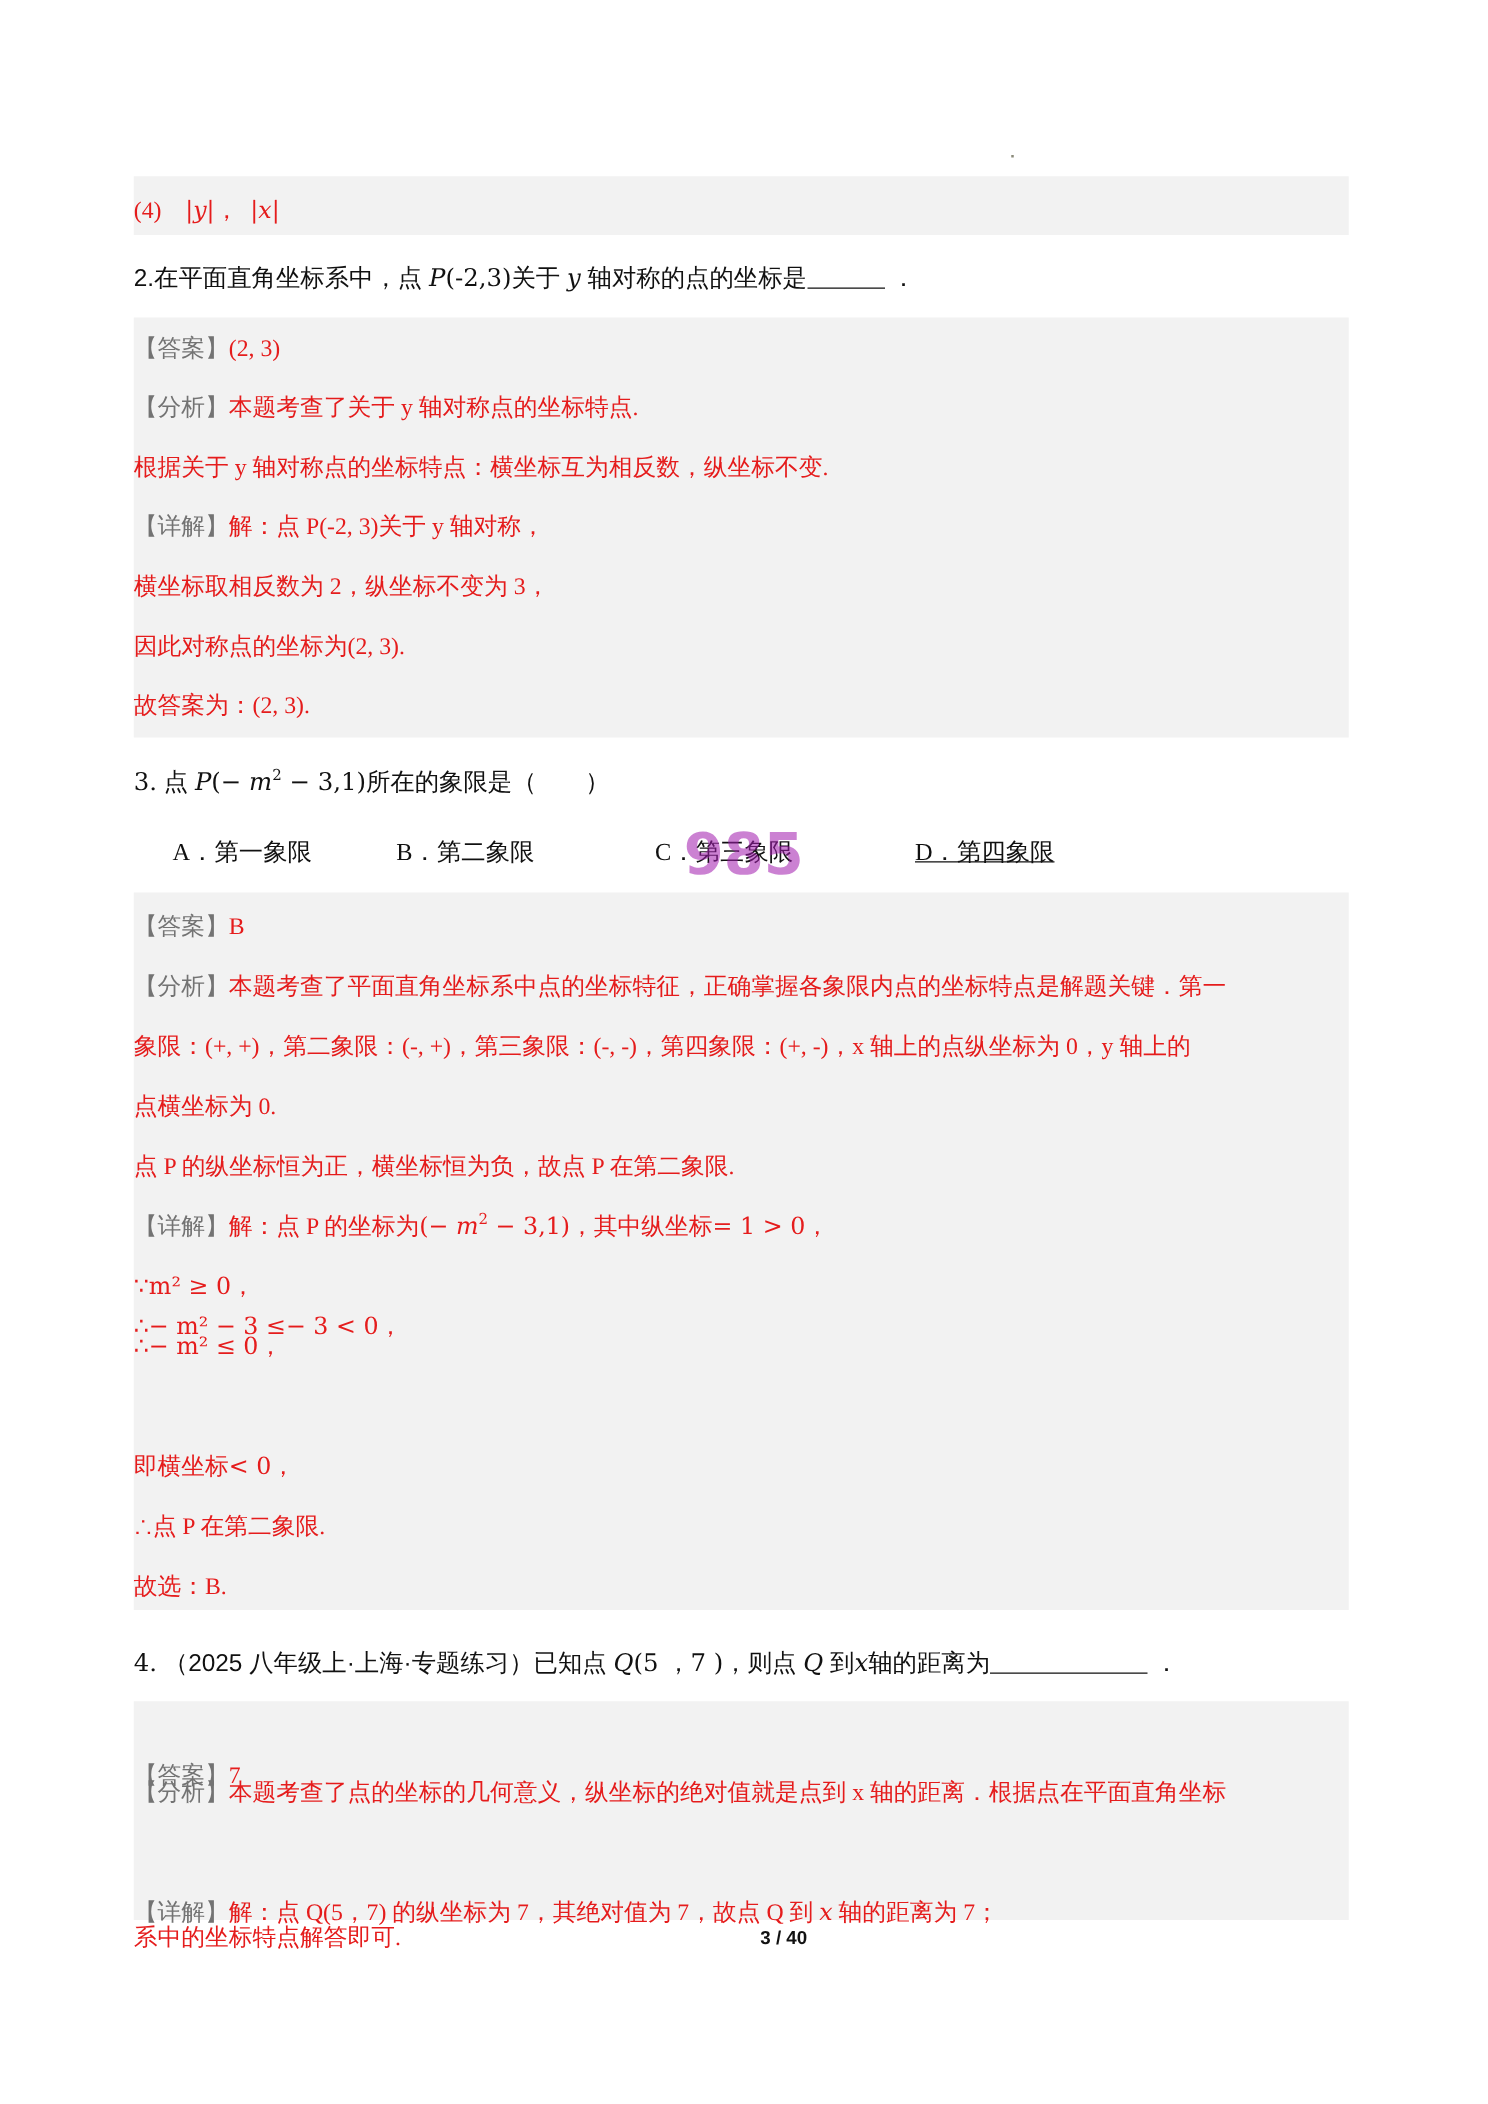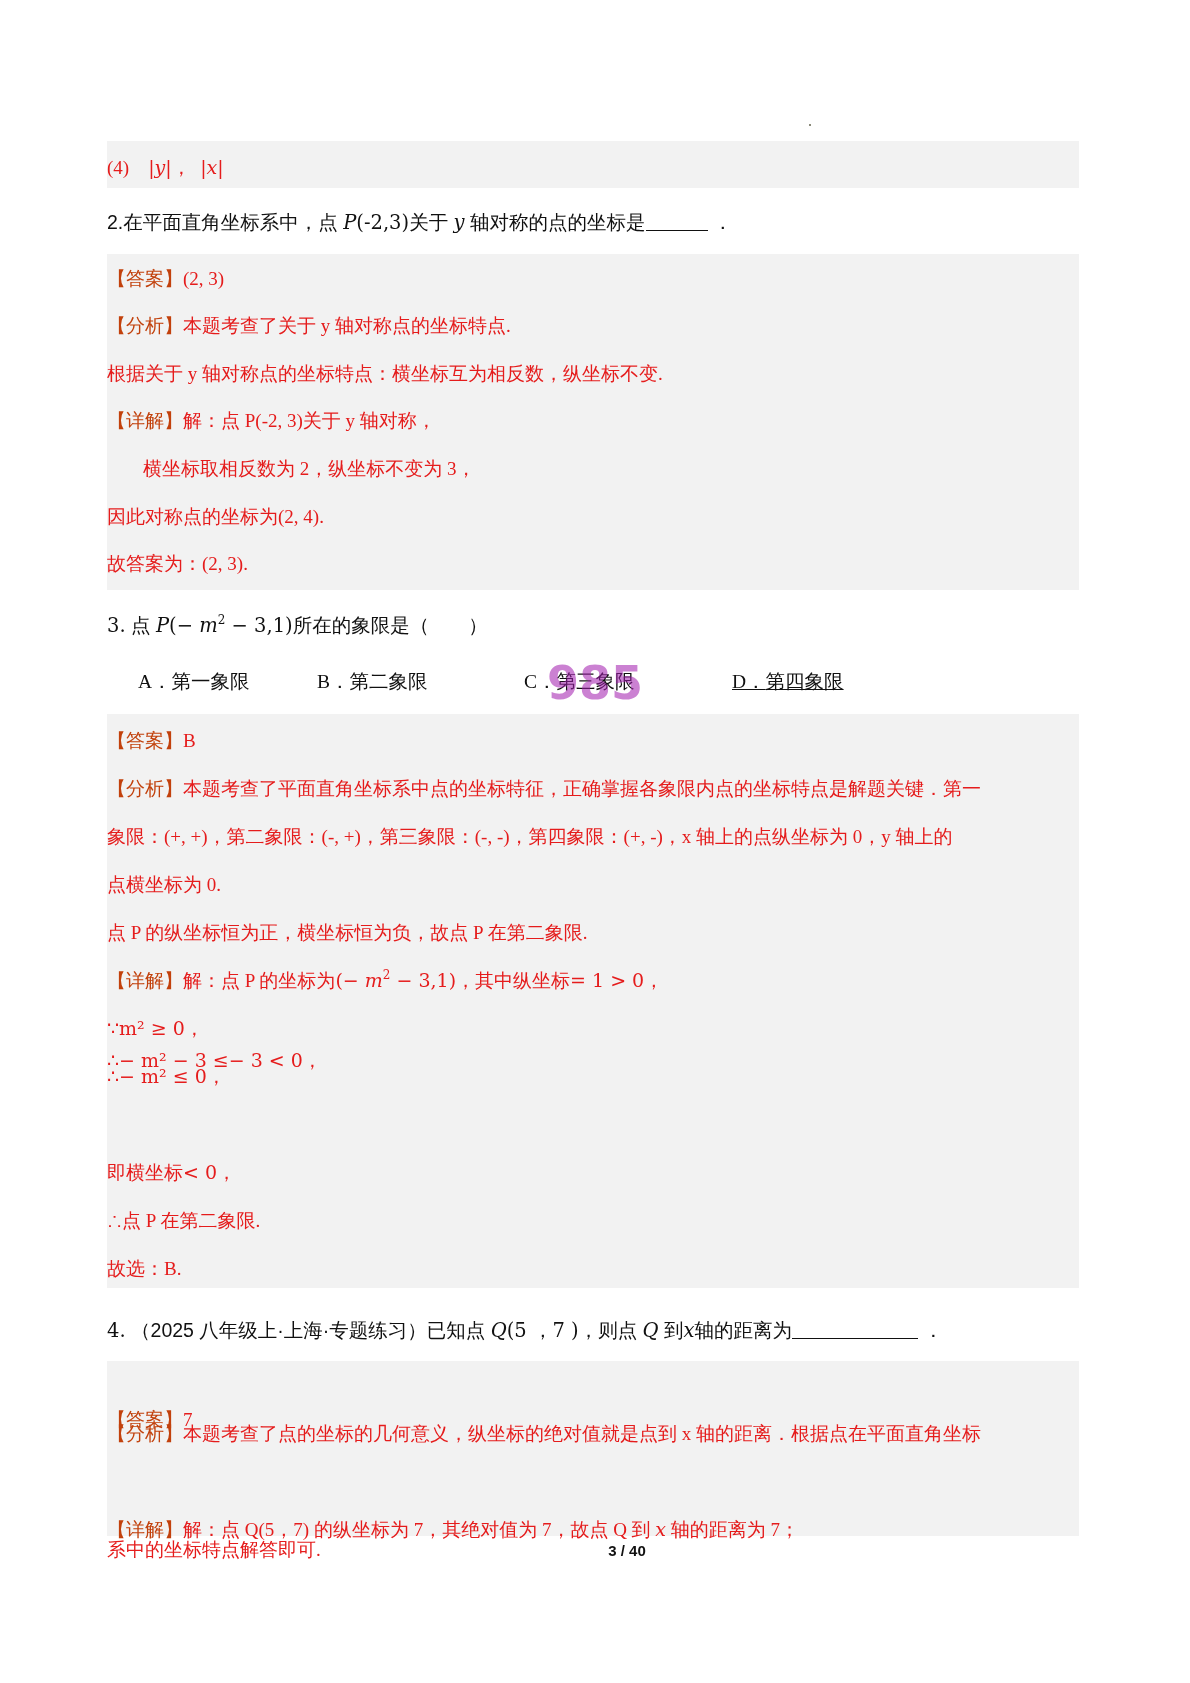--- a/index.html
+++ b/index.html
@@ -4,21 +4,21 @@
   <style>
     html, body { margin: 0; padding: 0; background: #ffffff; }
     body { width: 1190px; height: 1683px; position: relative; overflow: hidden;
            font-family: "Liberation Serif", "DejaVu Serif", serif; }
     .page { position: absolute; left: 0; top: 0; width: 1190px; height: 1683px; }
     .dot-mark { position: absolute; left: 809px; top: 124px; width: 2px; height: 2px; background: #8a8a7a; }
     .box { position: absolute; left: 107px; width: 972px; background: #f2f2f2; }
     .line { position: absolute; left: 107px; white-space: nowrap; font-size: 19px; color: #e51c1c; }
     .q { position: absolute; left: 107px; white-space: nowrap; font-size: 19.5px; color: #111;
          font-family: "Liberation Sans", "DejaVu Sans", sans-serif; }
-    .tag { color: #c2410c; }
+    .tag { color: #737373; }
     .math { font-family: "DejaVu Serif", "Liberation Serif", serif; font-style: italic; }
     .mathup { font-family: "DejaVu Serif", "Liberation Serif", serif; }
     sup { font-size: 12px; vertical-align: 8px; line-height: 0; }
     .blank { display: inline-block; border-bottom: 1px solid #111; height: 18px; vertical-align: -2px; }
     .opt { position: absolute; top: 668px; font-size: 19.5px; color: #111; white-space: nowrap;
            font-family: "Liberation Sans", "DejaVu Sans", sans-serif; }
     .opt .letter { font-family: "Liberation Serif", serif; }
     .watermark { position: absolute; left: 525px; top: 660px; width: 140px; height: 60px; color: #a21caf;
                  font-family: "DejaVu Sans", sans-serif; font-weight: bold; font-size: 46px; line-height: 46px;
                  opacity: 0.55; text-align: center; pointer-events: none; }
@@ -51,22 +51,22 @@
   <div class="line" style="top:266px;">
     <span class="tag">【答案】</span><span>(2, 3)</span>
   </div>
   <div class="line" style="top:313px;">
     <span class="tag">【分析】</span><span>本题考查了关于 y 轴对称点的坐标特点.</span>
   </div>
   <div class="line" style="top:361px;">根据关于 y 轴对称点的坐标特点：横坐标互为相反数，纵坐标不变.</div>
   <div class="line" style="top:408px;">
     <span class="tag">【详解】</span><span>解：点 P(-2, 3)关于 y 轴对称，</span>
   </div>
-  <div class="line" style="top:456px;margin-left:36px;">横坐标取相反数为 2，纵坐标不变为 3，</div>
-  <div class="line" style="top:504px;">因此对称点的坐标为(2, 4).</div>
+  <div class="line" style="top:456px;">横坐标取相反数为 2，纵坐标不变为 3，</div>
+  <div class="line" style="top:504px;">因此对称点的坐标为(2, 3).</div>
   <div class="line" style="top:551px;">故答案为：(2, 3).</div>
 
   <div class="q" style="top:612px;">
     <span class="mathup">3.</span>
     <span>点</span>
     <span class="math">P</span><span class="mathup">(− </span><span class="math">m</span><sup class="mathup">2</sup><span class="mathup"> − 3,1)</span><span>所在的象限是（　　）</span>
   </div>
 
   <div class="opt" style="left:138px;">
     <span class="letter">A．</span><span>第一象限</span>

